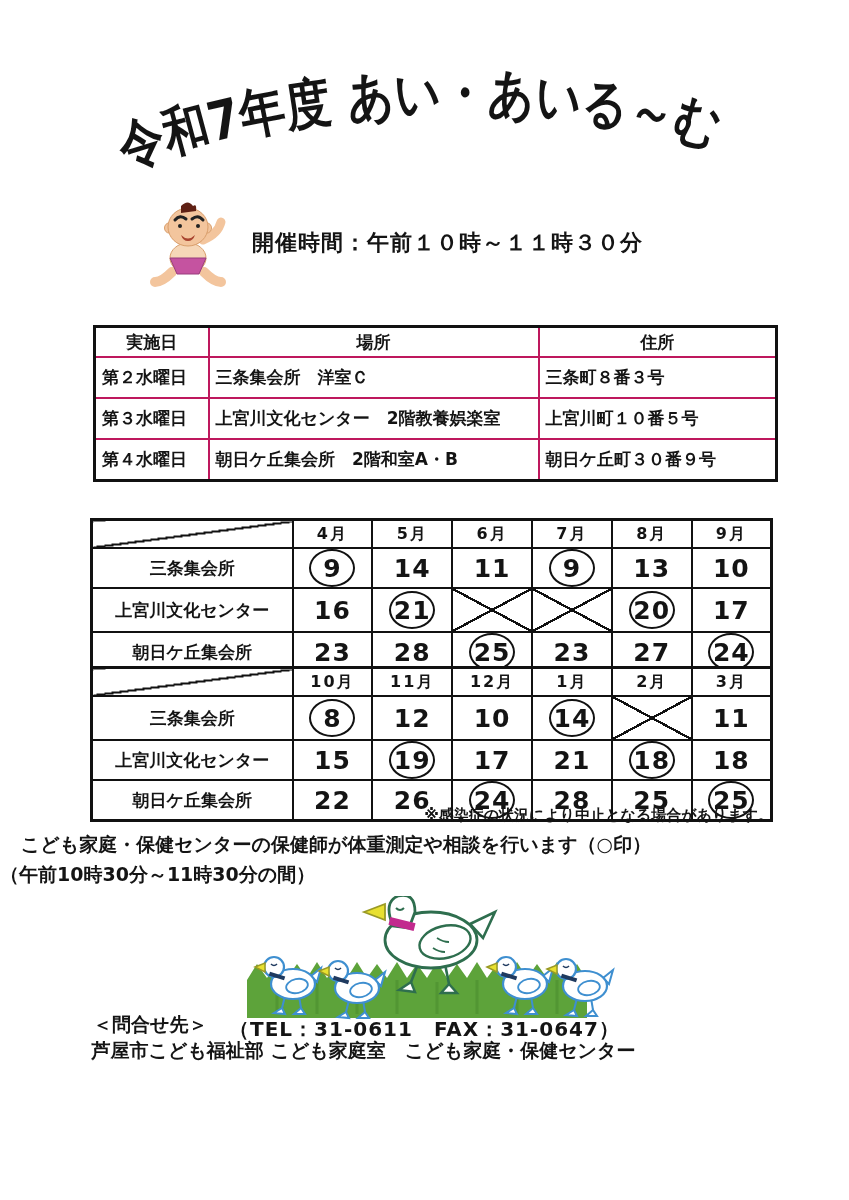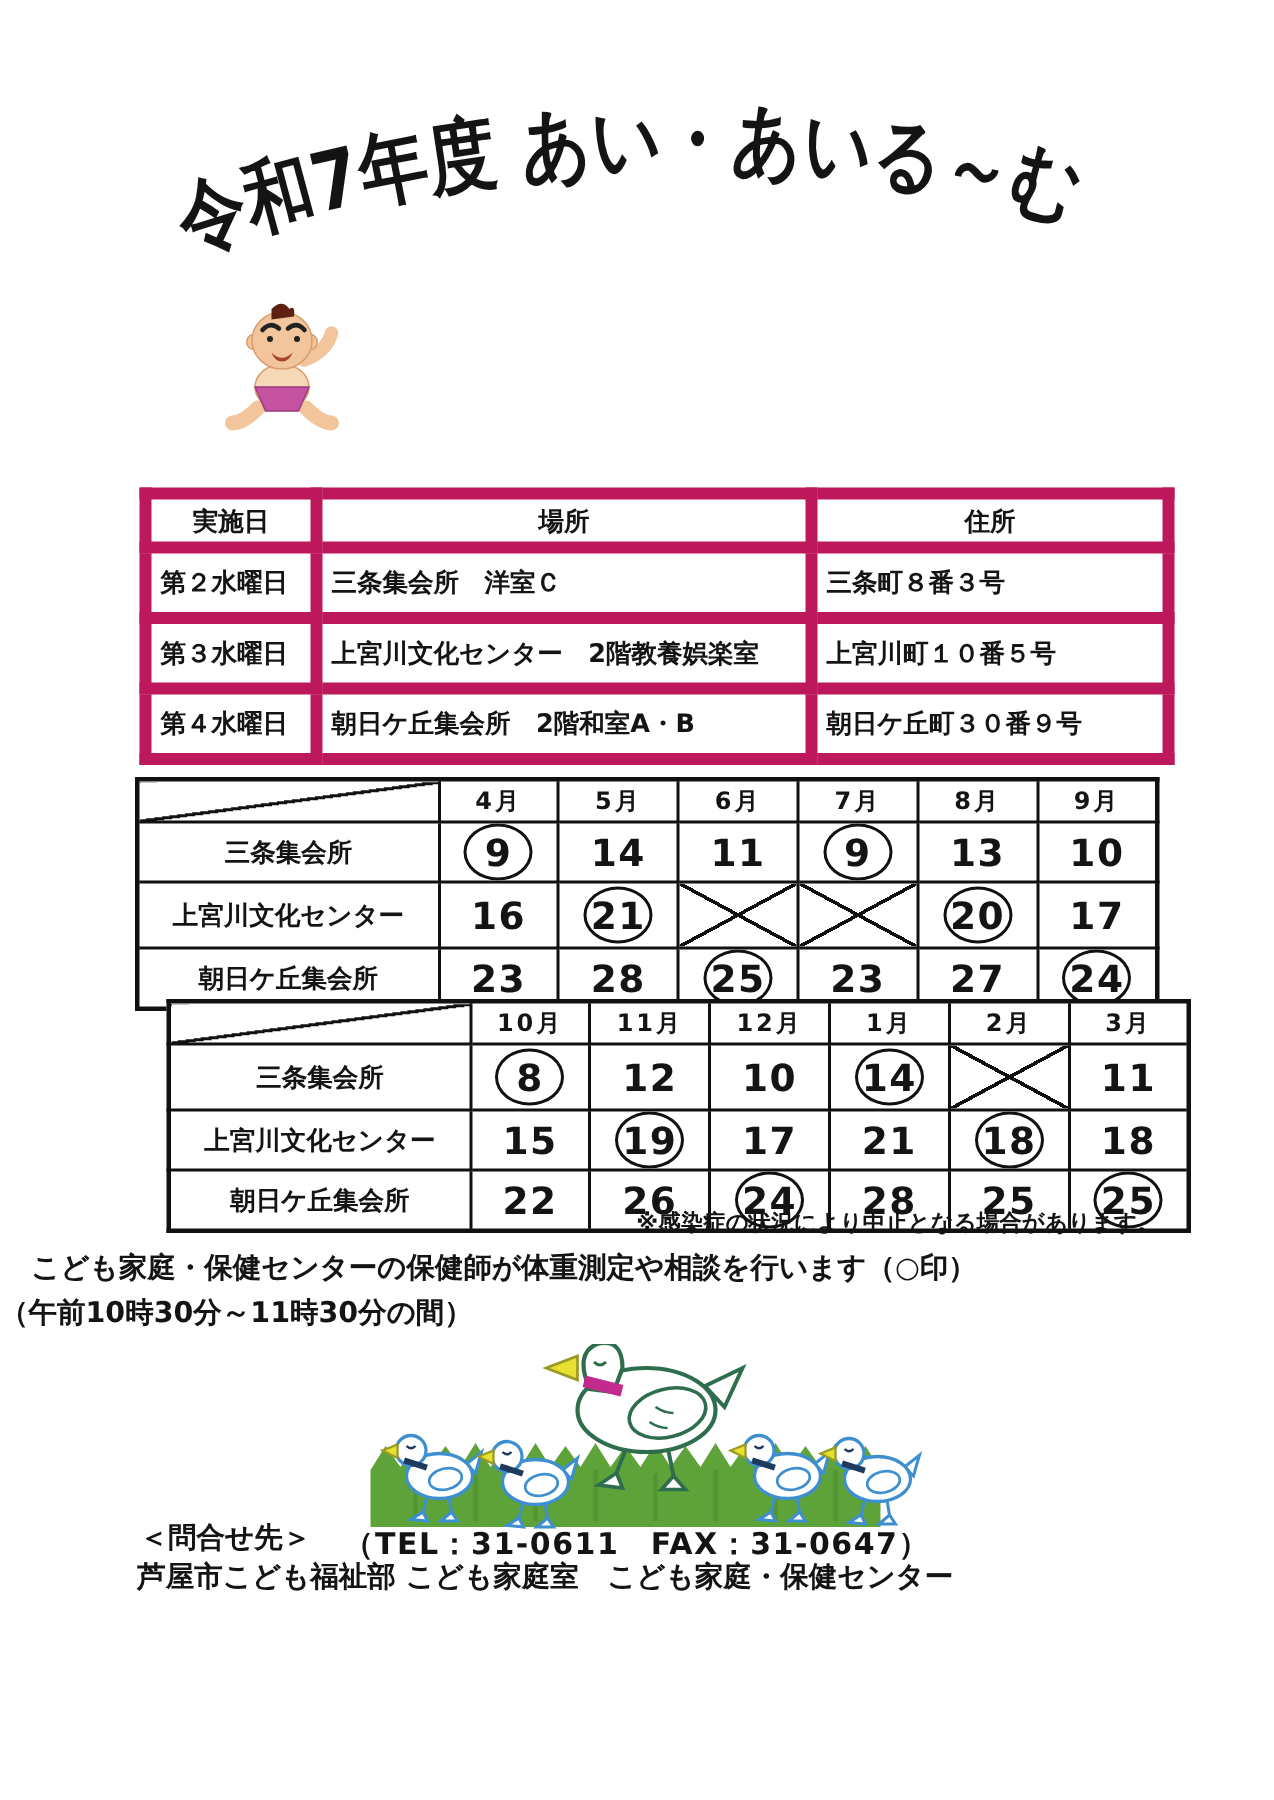--- a/index.html
+++ b/index.html
@@ -13,30 +13,30 @@
   
   .title-svg{position:absolute;left:100px;top:55px;width:665px;height:140px;}
 
   
   .baby-svg{position:absolute;left:148px;top:198px;width:82px;height:94px;}
   .session-time{position:absolute;left:252px;top:228px;font-size:22px;letter-spacing:1px;}
 
   
   table{border-collapse:collapse;table-layout:fixed;background:#fff;}
   .venue-table{position:absolute;left:93px;top:325px;width:682px;border:3px solid #111;}
-  .venue-table th,.venue-table td{border:8px solid #be185d;padding:0 6px;overflow:hidden;white-space:nowrap;}
+  .venue-table th,.venue-table td{border:2px solid #be185d;padding:0 6px;overflow:hidden;white-space:nowrap;}
   .venue-table th{height:28px;font-size:17px;text-align:center;}
   .venue-table td{height:39px;font-size:17px;}
   .venue-table td.c-day{text-align:left;}
   .venue-table td.c-place,.venue-table td.c-addr{text-align:left;}
 
   
   .sched-table{position:absolute;left:90px;width:683px;border:3px solid #111;}
   .sched-a{top:518px;}
-  .sched-b{top:666px;margin-left:21px;}
+  .sched-b{top:666px;}
   .sched-table th,.sched-table td{border:2px solid #111;padding:0;overflow:hidden;white-space:nowrap;}
   .sched-table th{height:26px;font-size:16px;letter-spacing:2px;text-align:center;}
   .sched-table td{height:37px;text-align:center;}
   .sched-table td.venue-name{font-size:17px;}
   th.diag{
     background:linear-gradient(to bottom right,
       transparent calc(50% - 1.1px),#111 calc(50% - 1.1px),
       #111 calc(50% + 1.1px),transparent calc(50% + 1.1px));
   }
   td.sc{position:relative;}
@@ -85,20 +85,21 @@
     <ellipse cx="59" cy="30" rx="4.5" ry="5" fill="#f3c59d" stroke="#d99e6b" stroke-width="1"></ellipse>
     <ellipse cx="40" cy="29" rx="20" ry="19" fill="#f3c59d" stroke="#d99e6b" stroke-width="1"></ellipse>
     <path d="M33,8 q7,-7 12,0 q4,-3 3,5 l-15,2 z" fill="#5f2014"></path>
     <path d="M27,22 q5,-6 11,-1" stroke="#222" stroke-width="3" fill="none" stroke-linecap="round"></path>
     <path d="M44,21 q6,-5 11,1" stroke="#222" stroke-width="3" fill="none" stroke-linecap="round"></path>
     <circle cx="32" cy="28" r="2" fill="#222"></circle>
     <circle cx="50" cy="28" r="2" fill="#222"></circle>
     <path d="M33,37 q7,7 14,0 q-2,6 -7,6 q-5,0 -7,-6 z" fill="#a8432f"></path>
   </svg>
 
+  <div class="session-time">開催時間：午前１０時～１１時３０分</div>
 
   <table class="venue-table">
     <colgroup>
         <col style="width:114px">
         <col style="width:330px">
         <col style="width:238px">
       </colgroup>
     <tbody>
         <tr>
       <th>実施日</th>

